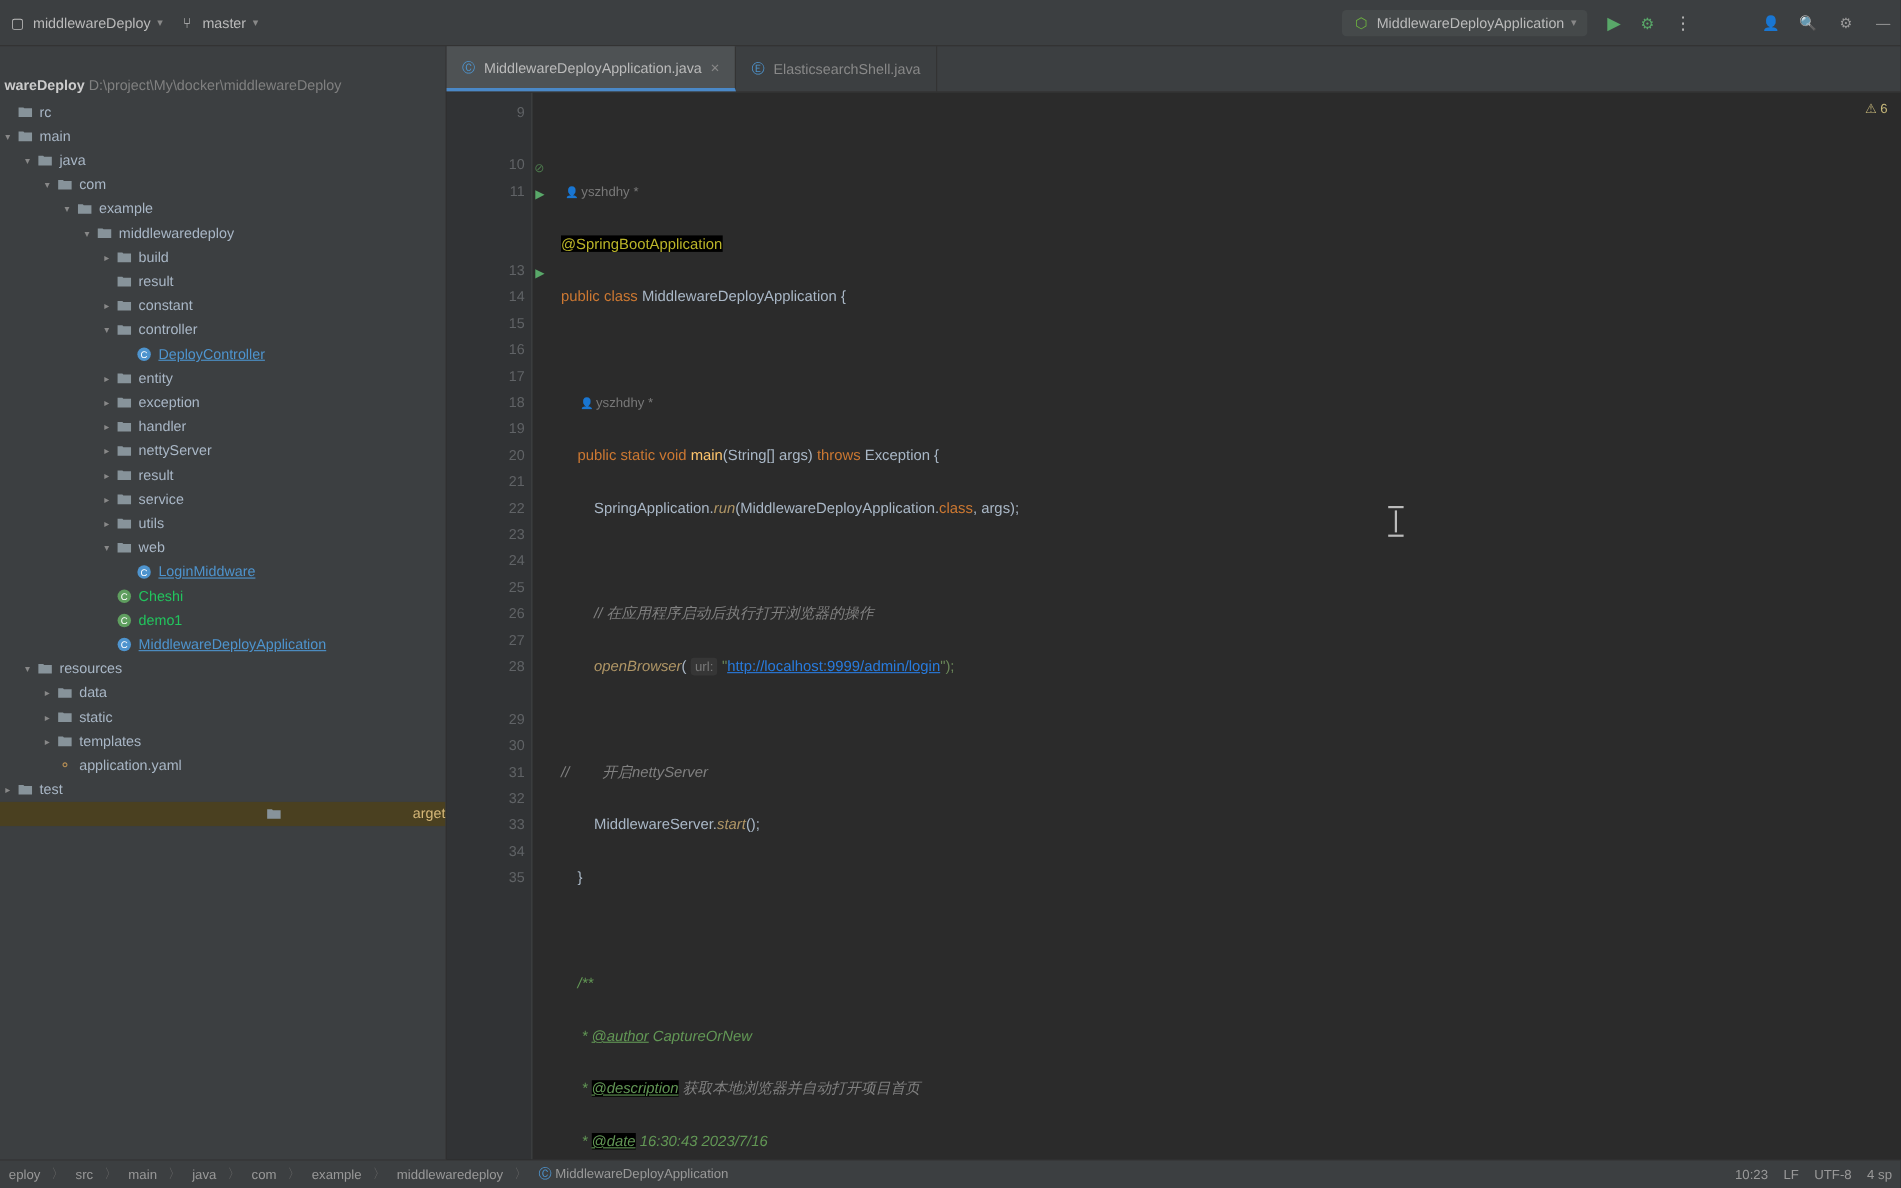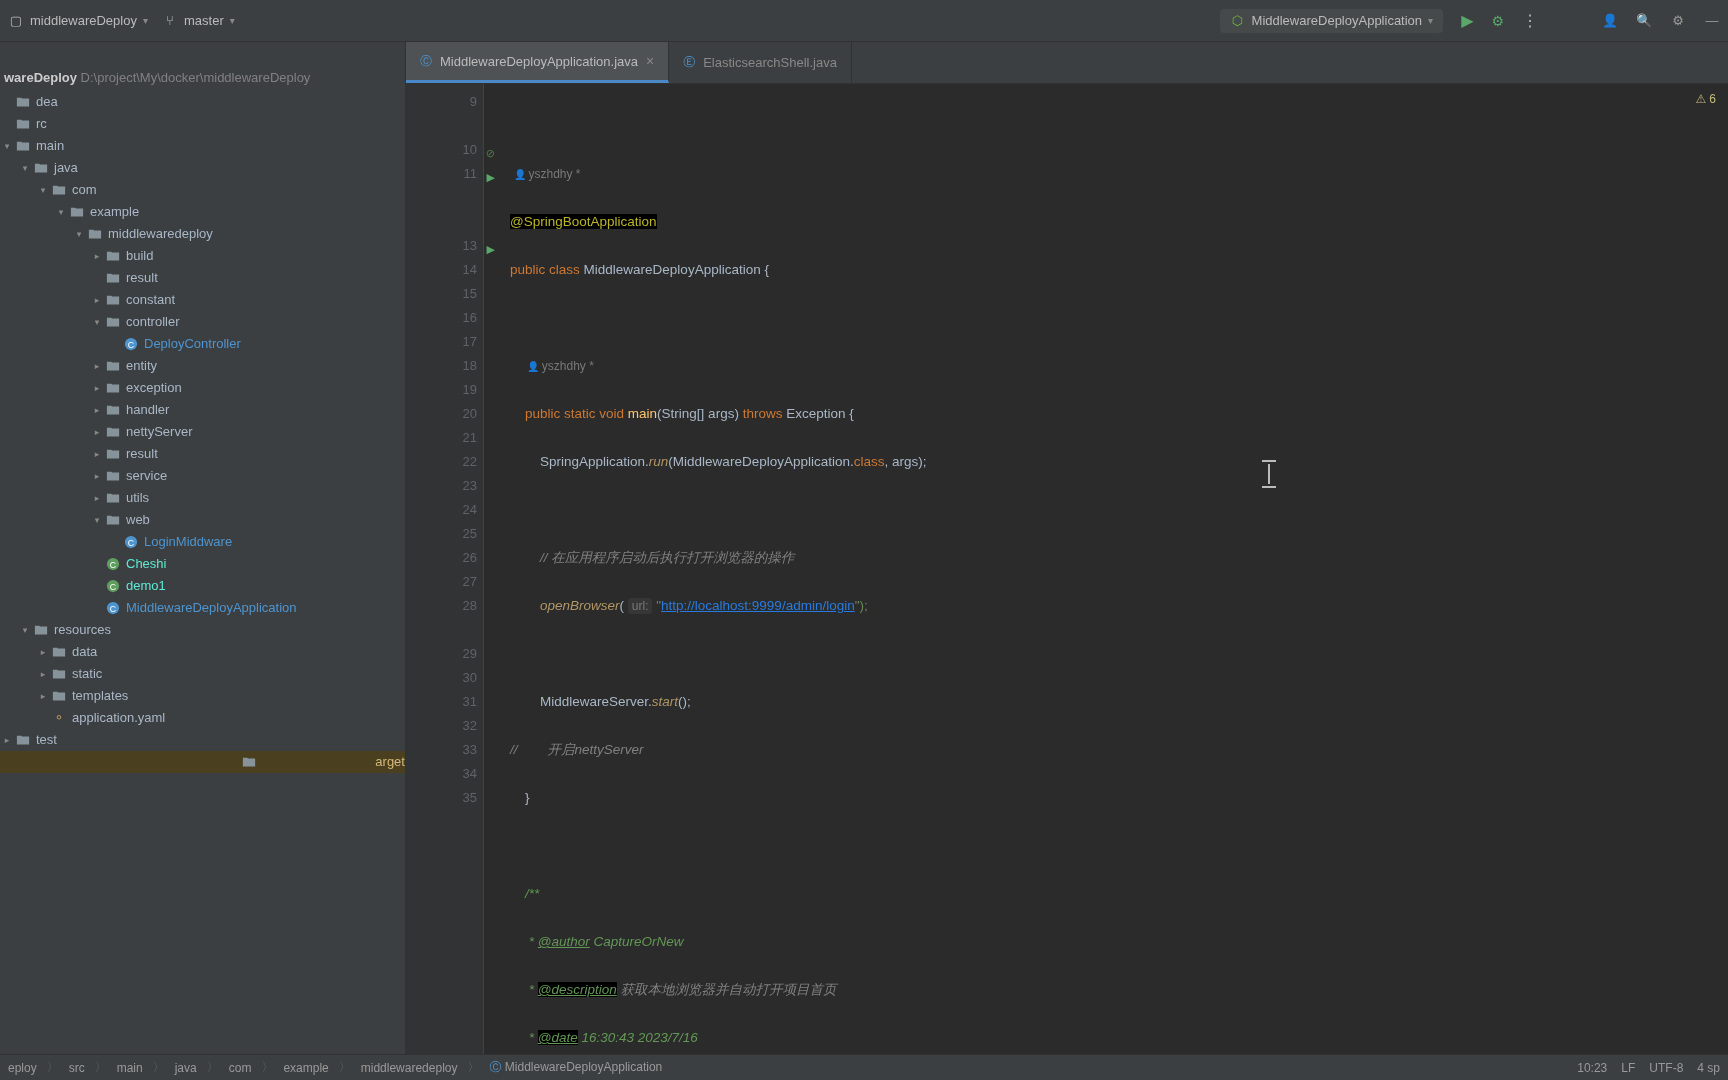--- a/index.html
+++ b/index.html
@@ -18,22 +18,22 @@
 .main { display:flex; height:calc(100% - 42px - 26px); }
 .sidebar { width:406px; background:#3c3f41; border-right:1px solid #323232; overflow:hidden; }
 .proj-hdr { padding:6px 4px; color:#ccc; font-weight:bold; }
 .proj-path { color:#808080; font-weight:normal; }
 .tree { font-size:13px; line-height:22px; }
 .tree-row { display:flex; align-items:center; height:22px; cursor:pointer; white-space:nowrap; }
 .tw { width:14px; text-align:center; color:#888; font-size:9px; }
 .fico { width:18px; display:inline-flex; align-items:center; justify-content:center; margin-right:4px; }
 .dir { color:#a9b7c6; }
 .dir-y { color:#d5b778; }
-.cls-b { color:#4e94ce; }
-.cls-g { color:#5eead4; }
+.cls-b { color:#4e94ce;text-decoration:underline; }
+.cls-g { color:#22c55e; }
 .sel-target { background:#4a4020; color:#d5b778;justify-content:space-between; }
 .editor-area { flex:1; display:flex; flex-direction:column; background:#2b2b2b; }
 .tabs { height:42px; background:#3c3f41; display:flex; align-items:stretch; border-bottom:1px solid #323232; }
 .tab { display:flex; align-items:center; padding:0 14px; gap:8px; color:#888; border-right:1px solid #323232; cursor:pointer; }
 .tab.active { background:#4e5254; color:#bbb; border-bottom:3px solid #4a88c7; }
 .tab-close { color:#888; font-size:14px; }
 .tab-ico { color:#4e94ce; font-size:12px; }
 .editor { flex:1; display:flex; overflow:hidden; position:relative; }
 .gutter { width:78px; background:#313335; text-align:right; padding:6px 6px 0 0; color:#606366; font-family:'JetBrains Mono','Consolas',monospace; font-size:13px; line-height:24px; border-right:1px solid #404243; }
 .gline { height:24px; position:relative; }
@@ -110,30 +110,20 @@
     </div>
     <div class="tree" id="tree">
         <div class="tree-row">
           <span style="width:0px"></span>
           <span class="tw"></span>
           <span class="fico">
             <svg class="svg-folder" viewBox="0 0 16 16">
               <path fill="#87939a" d="M1 3h5l1 1h8v9H1z"></path>
             </svg>
           </span>
-          <span class="dir">dea</span>
-        </div>
-        <div class="tree-row">
-          <span style="width:0px"></span>
-          <span class="tw"></span>
-          <span class="fico">
-            <svg class="svg-folder" viewBox="0 0 16 16">
-              <path fill="#87939a" d="M1 3h5l1 1h8v9H1z"></path>
-            </svg>
-          </span>
           <span class="dir">rc</span>
         </div>
         <div class="tree-row">
           <span style="width:0px"></span>
           <span class="tw">▾</span>
           <span class="fico">
             <svg class="svg-folder" viewBox="0 0 16 16">
               <path fill="#87939a" d="M1 3h5l1 1h8v9H1z"></path>
             </svg>
           </span>
@@ -481,22 +471,22 @@
 <div class="cline"><span class="an hl">@SpringBootApplication</span></div>
 <div class="cline"><span class="k">public</span> <span class="k">class</span> <span class="cls">MiddlewareDeployApplication</span><span> {</span></div>
 <div class="cline"></div>
 <div class="cline author-hint">    <span class="person">👤</span><span>yszhdhy *</span></div>
 <div class="cline">    <span class="k">public static void</span> <span class="mth">main</span><span>(String[] args) </span><span class="k">throws</span><span> Exception {</span></div>
 <div class="cline">        <span>SpringApplication.</span><span class="mth-i">run</span><span>(MiddlewareDeployApplication.</span><span class="k">class</span><span>, args);</span></div>
 <div class="cline"></div>
 <div class="cline">        <span class="cmt">// 在应用程序启动后执行打开浏览器的操作</span></div>
 <div class="cline">        <span class="mth-i">openBrowser</span><span>( </span><span class="hint">url:</span> <span class="str">"</span><span class="str lnk">http://localhost:9999/admin/login</span><span class="str">");</span></div>
 <div class="cline"></div>
+<div class="cline"><span class="cmt">//        开启nettyServer</span></div>
 <div class="cline">        <span>MiddlewareServer.</span><span class="mth-i">start</span><span>();</span></div>
-<div class="cline"><span class="cmt">//        开启nettyServer</span></div>
 <div class="cline">    <span>}</span></div>
 <div class="cline"></div>
 <div class="cline">    <span class="cmt2">/**</span></div>
 <div class="cline">    <span class="cmt2"> * </span><span class="tag">@author</span><span class="cmt2"> CaptureOrNew</span></div>
 <div class="cline">    <span class="cmt2"> * </span><span class="tag hl">@description</span><span class="cmt"> 获取本地浏览器并自动打开项目首页</span></div>
 <div class="cline">    <span class="cmt2"> * </span><span class="tag hl">@date</span><span class="cmt2"> 16:30:43 2023/7/16</span></div>
 
 
 
 

